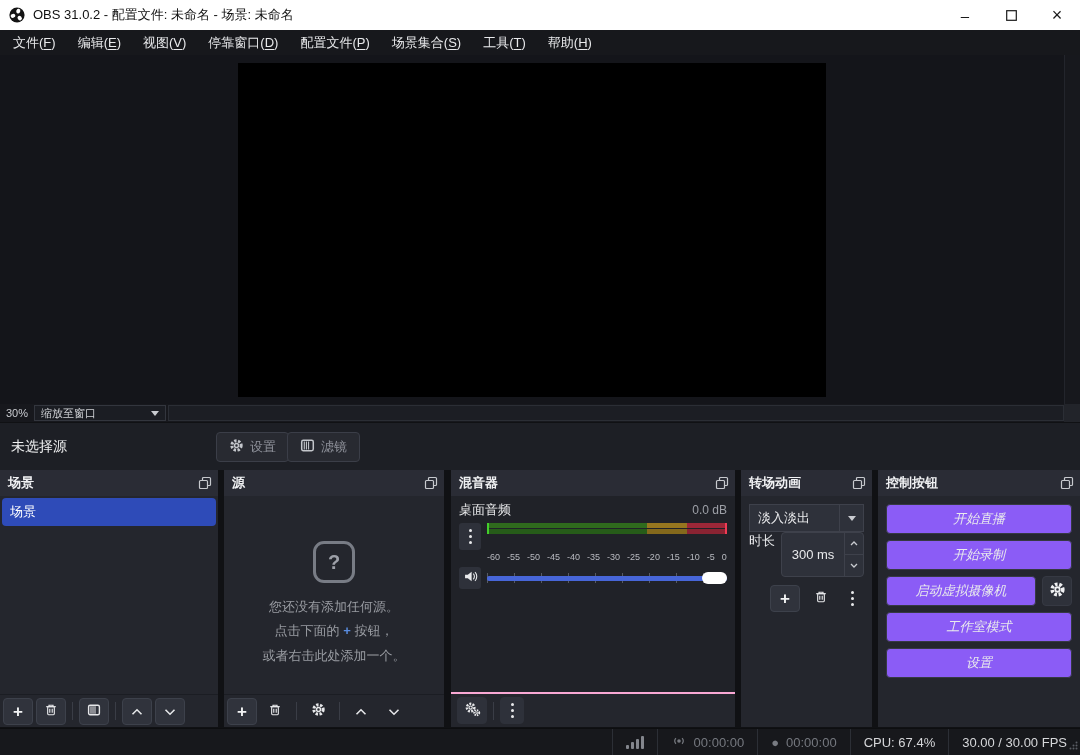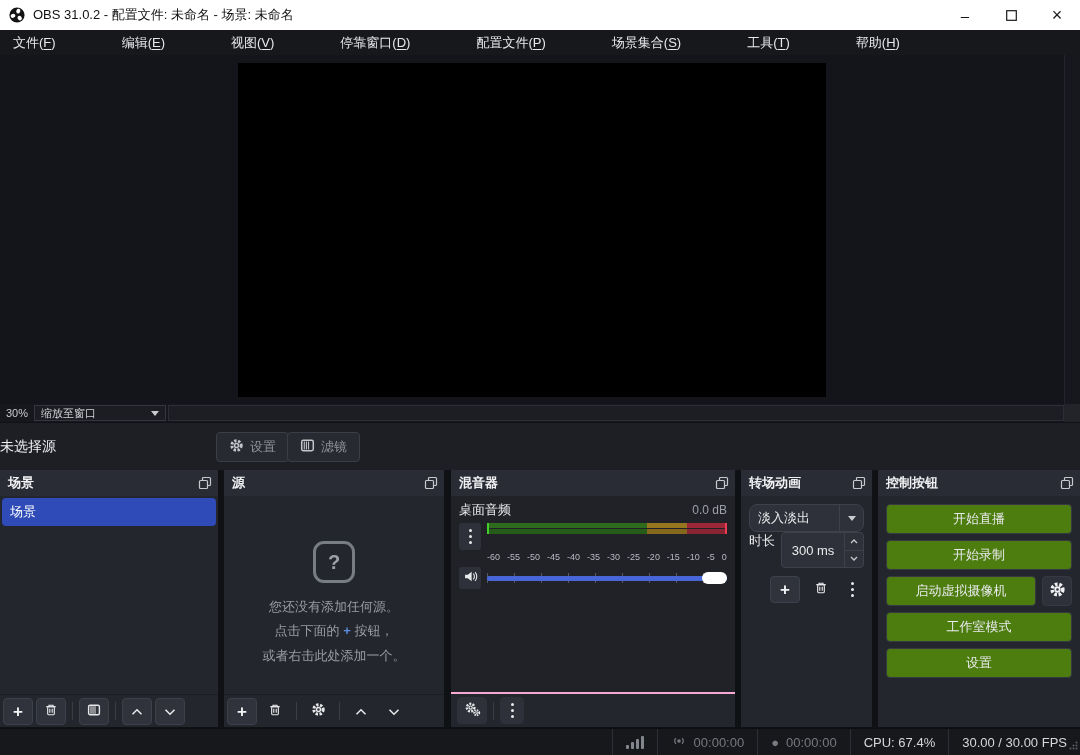--- a/index.html
+++ b/index.html
@@ -8,41 +8,41 @@
   .app { position:relative; width:1080px; height:755px; background:#101114; overflow:hidden; color:#eceded; font-size:13px; }
 
   
   .titlebar { position:absolute; left:0; top:0; width:1080px; height:30px; background:#ffffff; display:flex; align-items:center; }
   .titlebar .logo { margin:0 8px 0 9px; display:flex; }
   .titlebar .title { color:#111; font-size:13px; }
   .win-btns { margin-left:auto; display:flex; height:100%; }
   .win-btn { width:46px; height:100%; display:flex; align-items:center; justify-content:center; color:#1a1a1a; font-size:15px; cursor:default; }
 
   
-  .menubar { position:absolute; left:0; top:30px; width:1080px; height:25px; background:#17181c; display:flex; align-items:center; padding-left:2px;gap:44px; }
+  .menubar { position:absolute; left:0; top:30px; width:1080px; height:25px; background:#17181c; display:flex; align-items:center; padding-left:2px; }
   .menu-item { padding:0 11px; height:100%; display:flex; align-items:center; color:#e8e9eb; font-size:13px; }
   .menu-item u { text-decoration:underline; text-underline-offset:2px; }
 
   
   .preview { position:absolute; left:0; top:55px; width:1080px; height:349px; background:#14151a; }
   .canvas { position:absolute; left:238px; top:8px; width:588px; height:334px; background:#000; }
   .vscroll { position:absolute; right:0; top:0; width:16px; height:100%; background:#17181d; border-left:1px solid #23252c; }
 
   
   .zoomrow { position:absolute; left:0; top:404px; width:1080px; height:18px; background:#17181d; display:flex; align-items:center; }
   .zoom-pct { color:#c9cbd0; font-size:11px; padding:0 6px; }
   .zoom-dd { width:132px; height:16px; background:#1b1d23; border:1px solid #33363e; display:flex; align-items:center; font-size:11px; color:#d0d2d6; padding:0 6px; }
   .zoom-dd .caret { margin-left:auto; }
   .caret { width:0; height:0; border-left:4px solid transparent; border-right:4px solid transparent; border-top:5px solid #c9cbd0; }
   .hscroll-track { flex:1; height:16px; margin-left:2px; background:#1c1e24; border:1px solid #2b2e35; }
   .scroll-corner { width:16px; height:18px; background:#22242a; }
 
   
   .contextbar { position:absolute; left:0; top:422px; width:1080px; height:48px; background:#1d1f25; border-top:1px solid #101114; display:flex; align-items:center; }
-  .no-source { font-size:14px; color:#f0f1f2; }
+  .no-source { padding-left:11px; font-size:14px; color:#f0f1f2; }
   .ctx-btn { height:30px; border:1px solid #3b3e48; background:#282a31; border-radius:4px; display:flex; align-items:center; gap:6px; padding:0 12px; color:#8f929b; font-size:13px; }
   .ctx-btn.settings { position:absolute; left:216px; }
   .ctx-btn.filters { position:absolute; left:287px; }
 
   
   .docks { position:absolute; left:0; top:470px; width:1080px; height:258px; background:#101114; }
   .panel { position:absolute; top:0; height:257px; background:#24262d; display:flex; flex-direction:column; }
   .panel-scenes { left:0; width:218px; }
   .panel-sources { left:224px; width:220px; }
   .panel-mixer { left:451px; width:284px; }
@@ -89,35 +89,35 @@
   .vol-slider { position:relative; flex:1; height:16px; margin-left:6px; }
   .vol-ticks { position:absolute; left:0; right:0; top:3px; height:10px;
     background:repeating-linear-gradient(90deg,#565a63 0 1px, transparent 1px 27px); }
   .vol-track { position:absolute; left:0; right:0; top:6px; height:5px; background:#4766d8; border-radius:2px; }
   .vol-handle { position:absolute; right:0; top:2px; width:25px; height:12px; background:#fff; border-radius:6px; }
   .kebab-dots { display:flex; flex-direction:column; gap:3px; }
   .kebab-dots i { width:3px; height:3px; border-radius:50%; background:#e8e9eb; }
 
   
   .trans-body { padding:8px; }
-  .combo { height:28px; background:#2e313a; border:1px solid #3e414b; border-radius:8px; display:flex; align-items:center; }
+  .combo { height:28px; background:#2e313a; border:1px solid #3e414b; border-radius:0; display:flex; align-items:center; }
   .combo-label { padding-left:8px; font-size:13px; color:#e9eaec; }
   .combo-arrow { margin-left:auto; width:24px; height:100%; border-left:1px solid #3e414b; display:flex; align-items:center; justify-content:center; }
   .dur-row { display:flex; align-items:flex-start; margin-top:0; }
   .dur-label { font-size:13px; color:#e9eaec; margin-right:6px; }
-  .spinbox { flex:1; height:36px; display:flex; border:1px solid #3e414b; border-radius:4px; background:#2e313a; overflow:hidden; }
+  .spinbox { flex:1; height:45px; display:flex; border:1px solid #3e414b; border-radius:4px; background:#2e313a; overflow:hidden; }
   .spin-value { flex:1; display:flex; align-items:center; justify-content:center; font-size:13px; color:#e9eaec; }
   .spin-arrows { width:19px; border-left:1px solid #3e414b; display:flex; flex-direction:column; }
   .spin-arrows > div { flex:1; display:flex; align-items:center; justify-content:center; }
   .spin-arrows > div + div { border-top:1px solid #3e414b; }
   .trans-btns { display:flex; align-items:center; margin-top:8px; padding-left:21px; gap:6px; }
 
   
   .controls-body { padding:8px; display:flex; flex-direction:column; gap:6px; }
-  .ctl-btn { height:30px; background:#4d7c0f; border:1px solid #363943; border-radius:4px; display:flex; align-items:center; justify-content:center; font-size:13px; color:#e9eaec; }
+  .ctl-btn { height:30px; background:#8b5cf6; border:1px solid #363943; border-radius:4px; display:flex; align-items:center; justify-content:center; font-size:13px; color:#e9eaec;font-style:italic; }
   .vcam-row { display:flex; gap:6px;justify-content:flex-end; }
   .vcam-row .ctl-btn.main { flex:1; }
   .vcam-gear { width:30px; height:30px; background:#2e313a; border:1px solid #363943; border-radius:4px; display:flex; align-items:center; justify-content:center; }
 
   
   .statusbar { position:absolute; left:0; top:728px; width:1080px; height:27px; background:#17181c; border-top:1px solid #0d0e10; display:flex; align-items:flex-start; justify-content:flex-end; }
   .status-seg { height:100%; display:flex; align-items:center; gap:7px; padding:0 13px; border-left:1px solid #2c2f36; color:#75787f; font-size:13px; }
   .status-seg.bright { color:#d6d7da; }
   .sig-bars { display:flex; align-items:flex-end; gap:2px; height:14px; }
   .sig-bars i { width:3px; background:#83868d; border-radius:1px; }

